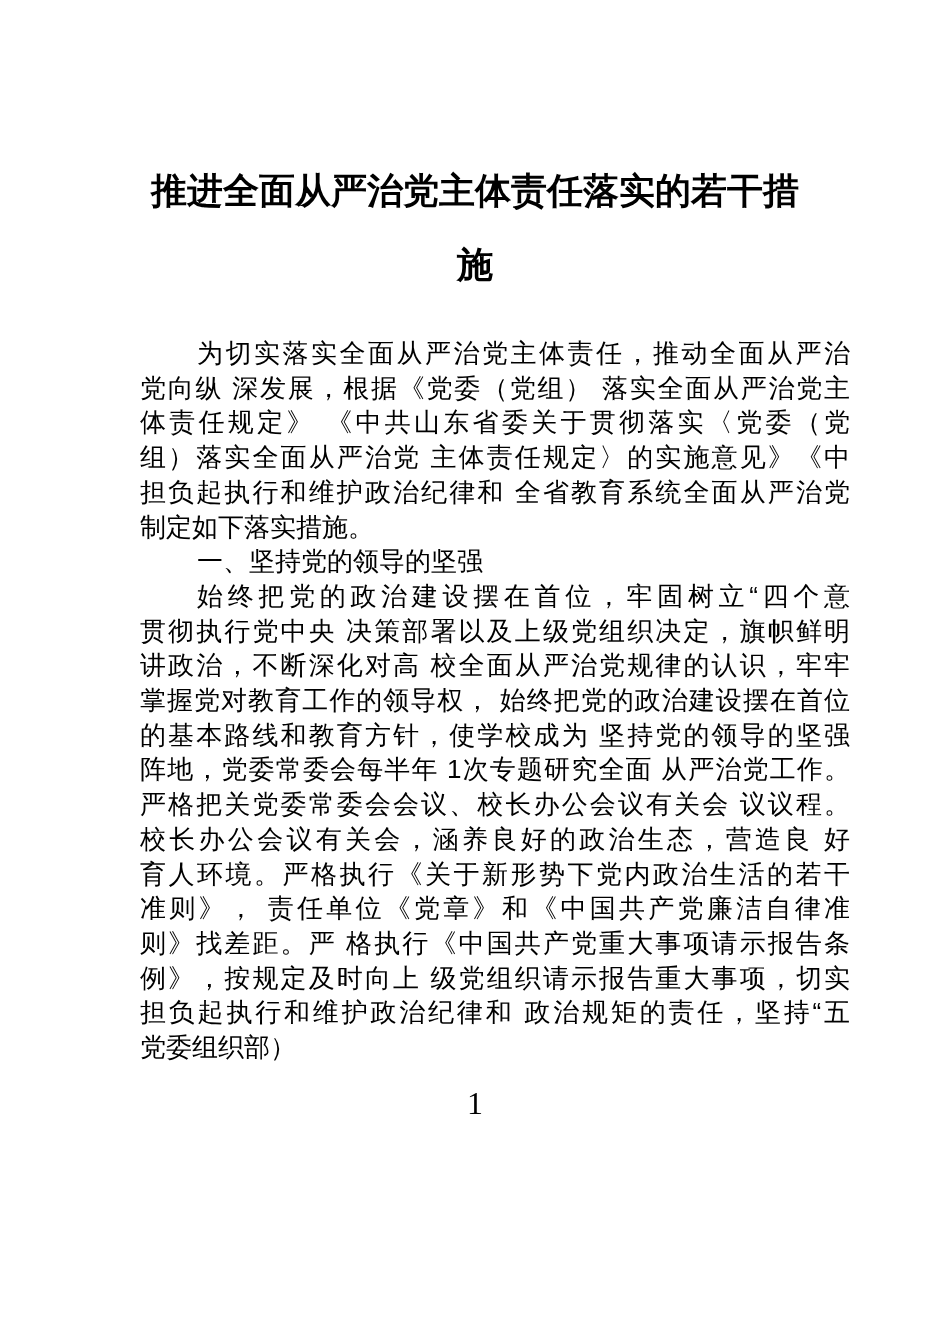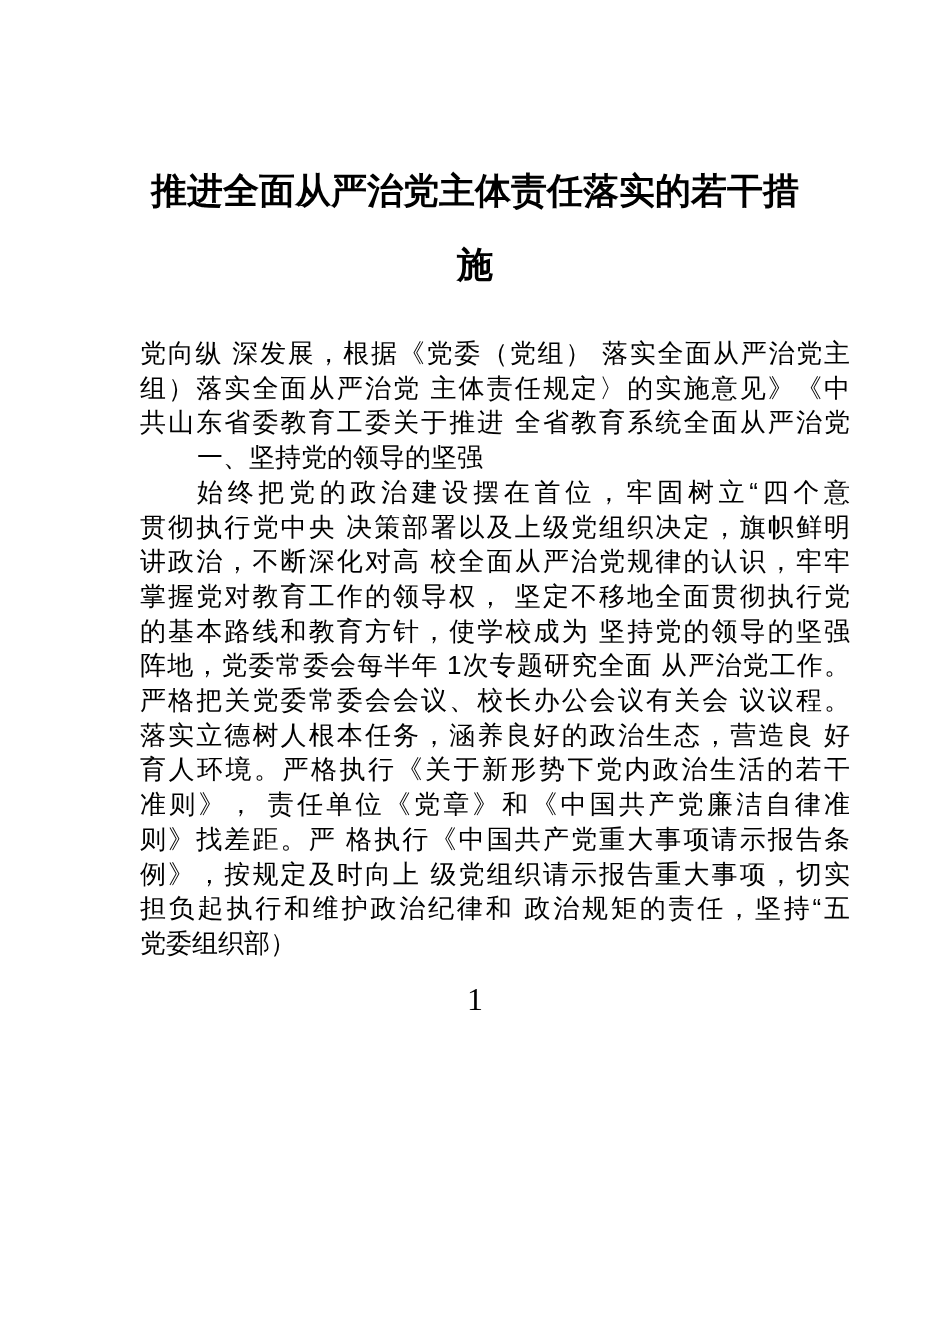--- a/index.html
+++ b/index.html
@@ -53,34 +53,37 @@
 
 <div class="page">
 
   <h1 class="doc-title">
     <span class="title-line">推进全面从严治党主体责任落实的若干措</span>
     <span class="title-line">施</span>
   </h1>
 
   <div class="doc-body">
 
+    <div class="ln first">为切实落实全面从严治党主体责任，推动全面从严治</div>
     <div class="ln">党向纵 深发展，根据《党委（党组） 落实全面从严治党主</div>
+    <div class="ln">体责任规定》 《中共山东省委关于贯彻落实〈党委（党</div>
     <div class="ln">组）落实全面从严治党 主体责任规定〉的实施意见》《中</div>
-    <div class="ln">共山东省委教育工委关于推进 全省教育系统全面从严治党</div>
+    <div class="ln">担负起执行和维护政治纪律和 全省教育系统全面从严治党</div>
+    <div class="ln last">制定如下落实措施。</div>
 
     <div class="ln first last">一、坚持党的领导的坚强</div>
 
     <div class="ln first">始终把党的政治建设摆在首位，牢固树立“四个意</div>
     <div class="ln">贯彻执行党中央 决策部署以及上级党组织决定，旗帜鲜明</div>
     <div class="ln">讲政治，不断深化对高 校全面从严治党规律的认识，牢牢</div>
-    <div class="ln">掌握党对教育工作的领导权， 坚定不移地全面贯彻执行党</div>
+    <div class="ln">掌握党对教育工作的领导权， 始终把党的政治建设摆在首位</div>
     <div class="ln">的基本路线和教育方针，使学校成为 坚持党的领导的坚强</div>
     <div class="ln">阵地，党委常委会每半年 1次专题研究全面 从严治党工作。</div>
     <div class="ln">严格把关党委常委会会议、校长办公会议有关会 议议程。</div>
-    <div class="ln">落实立德树人根本任务，涵养良好的政治生态，营造良 好</div>
+    <div class="ln">校长办公会议有关会，涵养良好的政治生态，营造良 好</div>
     <div class="ln">育人环境。严格执行《关于新形势下党内政治生活的若干</div>
     <div class="ln">准则》， 责任单位《党章》和《中国共产党廉洁自律准</div>
     <div class="ln">则》找差距。严 格执行《中国共产党重大事项请示报告条</div>
     <div class="ln">例》，按规定及时向上 级党组织请示报告重大事项，切实</div>
     <div class="ln">担负起执行和维护政治纪律和 政治规矩的责任，坚持“五</div>
     <div class="ln last">党委组织部）</div>
 
   </div>
 
   <div class="page-number">1</div>

